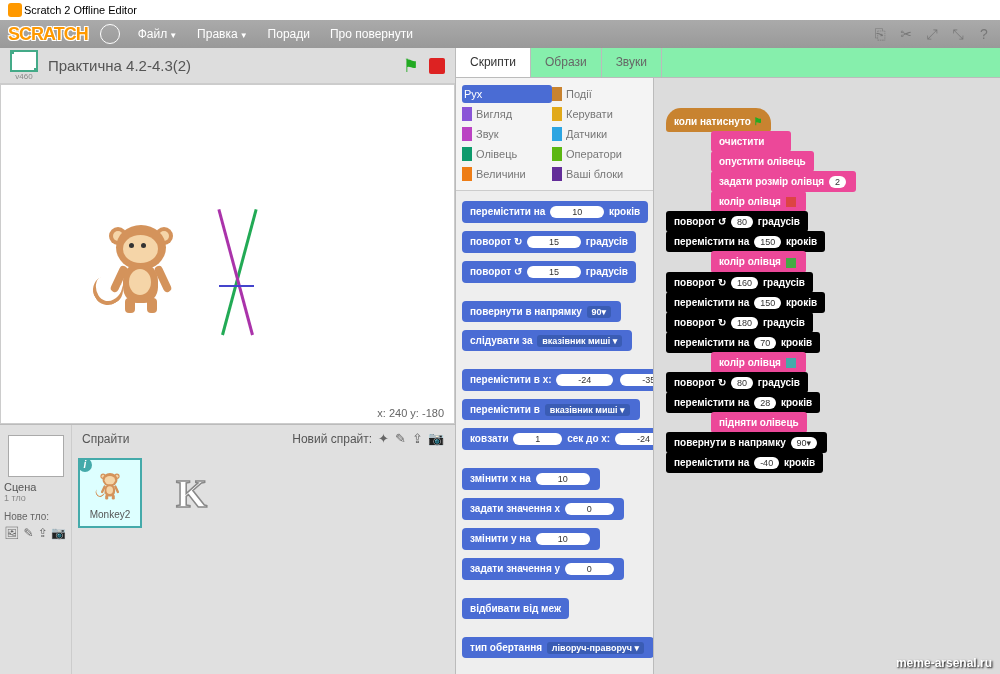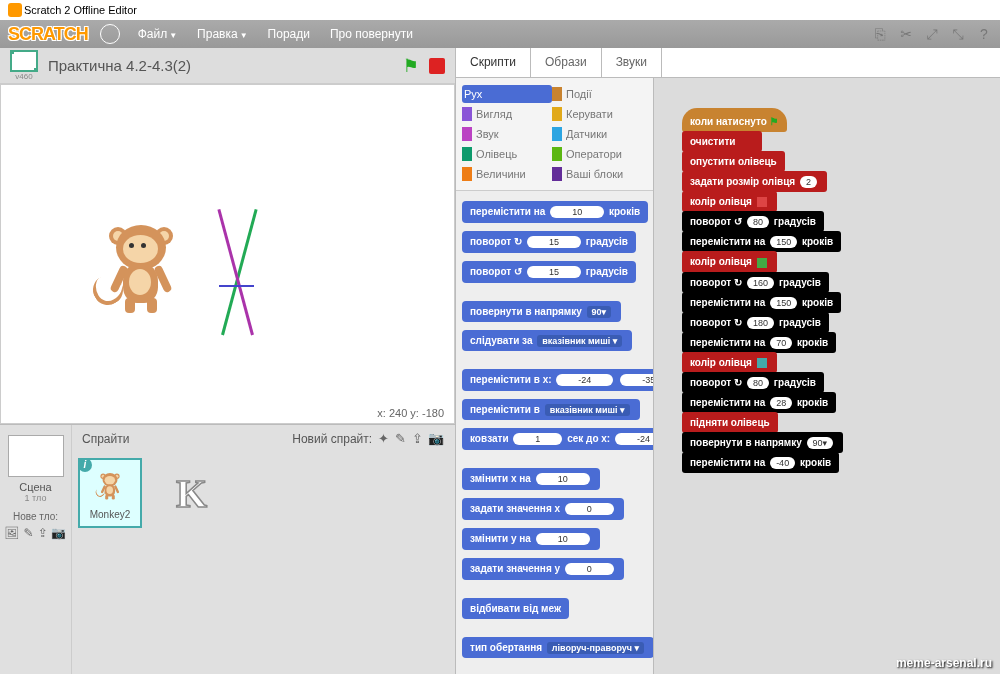--- a/index.html
+++ b/index.html
@@ -39,54 +39,54 @@
 .monkey-tail { width: 30px; height: 30px; border: 4px solid #d4935b; border-radius: 50%; border-right: transparent; border-top: transparent; position: absolute; left: -8px; top: 50px; transform: rotate(-30deg); }
 .monkey-eye { width:5px; height:5px; background:#333; border-radius:50%; position:absolute; top:18px; }
 .monkey-eye.l{left:28px;} .monkey-eye.r{left:40px;}
 .letter-a { position: absolute; left: 200px; top: 120px; width: 80px; height: 130px; }
 .letter-a .stroke1 { position: absolute; width: 3px; height: 130px; background: #2a5; left: 20px; transform: rotate(15deg); transform-origin: bottom; }
 .letter-a .stroke2 { position: absolute; width: 3px; height: 130px; background: #a3a; left: 50px; transform: rotate(-15deg); transform-origin: bottom; }
 .letter-a .stroke3 { position: absolute; width: 35px; height: 2px; background: #44c; left: 18px; top: 80px; }
 .letter-k { position: absolute; left: 175px; top: 385px; font-size: 40px; font-weight: bold; color: #fff; -webkit-text-stroke: 1.5px #888; font-family: 'Arial Black'; }
 .coords-bar { position: absolute; right: 10px; bottom: 4px; font-size: 11px; color: #666; }
 .sprites-panel { flex: 1; background: #e0e0e0; border-top: 1px solid #bbb; display: flex; }
-.scene-col { width: 72px; text-align: center; padding: 6px 4px; border-right: 1px solid #ccc; }
+.scene-col { width: 72px; text-align: left; padding: 6px 4px; border-right: 1px solid #ccc; }
 .scene-thumb { width: 56px; height: 42px; background: #fff; border: 1px solid #aaa; margin: 4px auto; }
 .scene-label { font-size: 11px; color: #555; }
 .scene-sub { font-size: 9px; color: #888; }
 .new-bg { font-size: 10px; color: #666; margin-top: 8px; }
 .bg-icons { display: flex; gap: 4px; justify-content: center; margin-top: 4px; color: #666; font-size: 12px; }
 .sprites-main { flex: 1; }
 .sprites-header { display: flex; align-items: center; padding: 6px 10px; font-size: 12px; color: #555; }
 .sprites-title { flex: 1; }
 .new-sprite-icons { display: flex; gap: 6px; color: #666; font-size: 13px; }
 .sprite-item { width: 64px; height: 70px; border: 2px solid #4aa; background: #dff; margin: 6px; text-align: center; position: relative; }
 .sprite-info { position: absolute; top: -2px; left: -2px; width: 14px; height: 14px; background: #4aa; color: #fff; border-radius: 50%; font-size: 10px; font-style: italic; font-weight: bold; line-height: 14px; }
 .sprite-thumb { width: 40px; height: 45px; margin: 4px auto 0; position: relative; transform: scale(0.6); }
 .sprite-name { font-size: 10px; color: #555; }
 .right-col { flex: 1; background: #e8e8e8; display: flex; flex-direction: column; border-left: 1px solid #bbb; }
-.tabs { height: 30px; background: #ffffff; display: flex; border-bottom: 1px solid #bbb; }
+.tabs { height: 30px; background: #86efac; display: flex; border-bottom: 1px solid #bbb; }
 .tab { padding: 7px 14px; font-size: 12px; color: #666; border-right: 1px solid #bbb; cursor: pointer; }
 .tab.active { background: #fff; color: #333; }
 .editor { flex: 1; display: flex; overflow: hidden; }
 .palette { width: 198px; background: #eee; border-right: 1px solid #bbb; overflow-y: auto; }
 .categories { display: flex; flex-wrap: wrap; padding: 6px; border-bottom: 1px solid #ccc; background: #f4f4f4; }
 .cat { width: 90px; height: 18px; display: flex; align-items: center; font-size: 11px; color: #777; margin: 1px 0; cursor: pointer; }
 .cat-swatch { width: 10px; height: 14px; margin-right: 4px; }
 .cat.active { background: #4a6cd4; color: #fff; border-radius: 3px; padding-left: 2px; }
 .blocks-list { padding: 6px; }
 .block { background: #4a6cd4; color: #fff; font-size: 10px; padding: 5px 8px; margin: 4px 0; border-radius: 4px; display: inline-block; white-space: nowrap; font-weight: bold; }
 .block .pill { background: #fff; color: #333; padding: 1px 22px; border-radius: 8px; font-size: 9px; margin: 0 2px; display: inline-block; font-weight: normal; }
 .block .drop { background: #3a5cb4; padding: 1px 5px; border-radius: 3px; font-size: 9px; margin: 0 2px; }
-.canvas { flex: 1; background: #dcdcdc; padding: 30px 28px; overflow: auto; }
+.canvas { flex: 1; background: #dcdcdc; padding: 30px 12px; overflow: auto; }
 .script-stack { display: flex; flex-direction: column; align-items: flex-start; }
 .sblock { color: #fff; font-size: 10px; padding: 5px 8px; border-radius: 3px; margin-bottom: -1px; display: inline-block; white-space: nowrap; font-weight: bold; min-width: 80px; }
 .sblock.hat { border-radius: 15px 15px 3px 3px; padding-top: 8px; background: #c88330; }
 .sblock.motion { background: #000000; }
-.sblock.pen { background: #b91c1c; }
+.sblock.pen { background: #ec4899; margin-left: 45px; }
 .sblock .pill { background: #fff; color: #333; padding: 1px 6px; border-radius: 8px; font-size: 9px; margin: 0 2px; font-weight: normal; }
 .sblock .sq { width: 10px; height: 10px; display: inline-block; vertical-align: middle; margin: 0 2px; }
 .sblock .flag { font-size: 10px; }
 .watermark { position: absolute; right: 8px; bottom: 4px; font-size: 12px; color: #fff; text-shadow: 1px 1px 2px #000; font-weight: bold; }
 </style>
 </head>
 <body>
 
 <div class="titlebar">
   <span class="titlebar-icon"></span>

